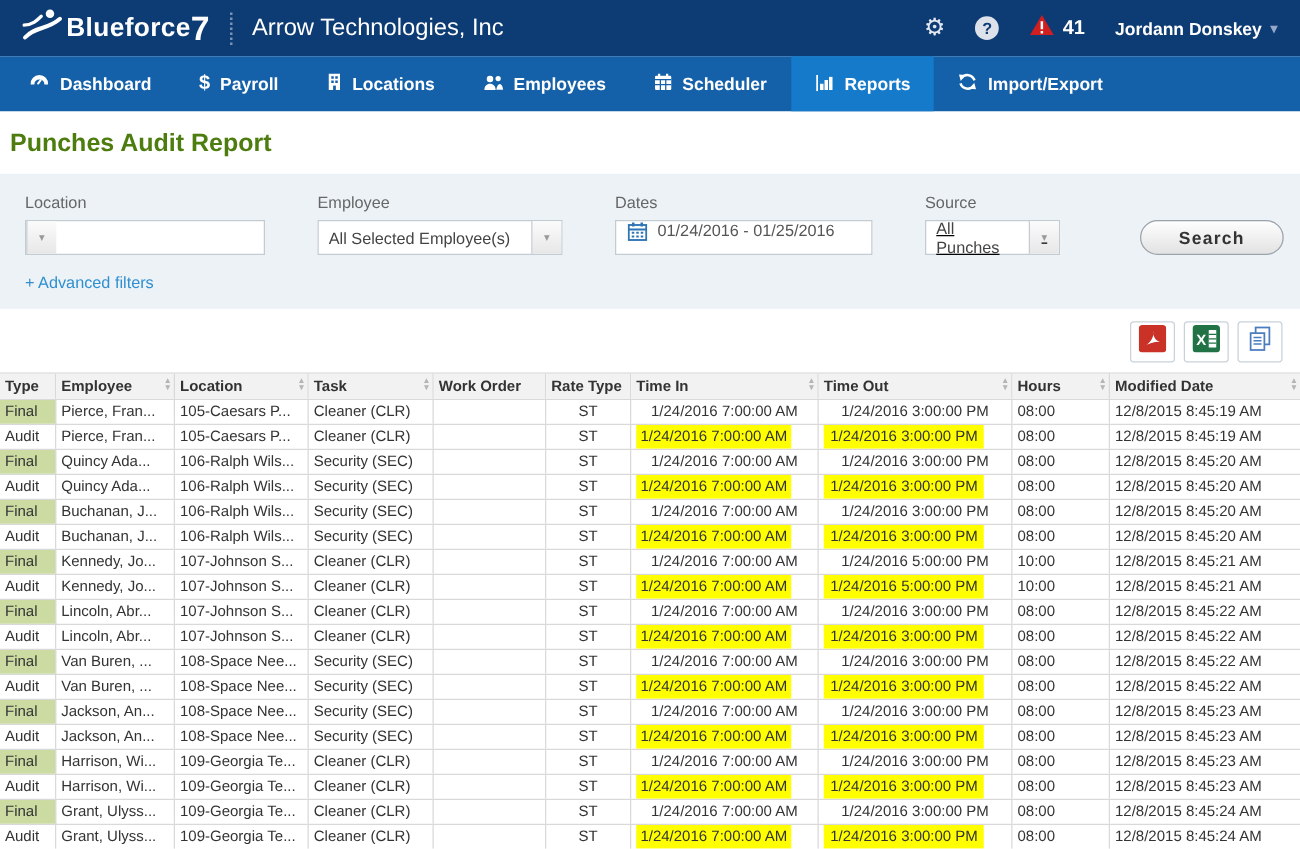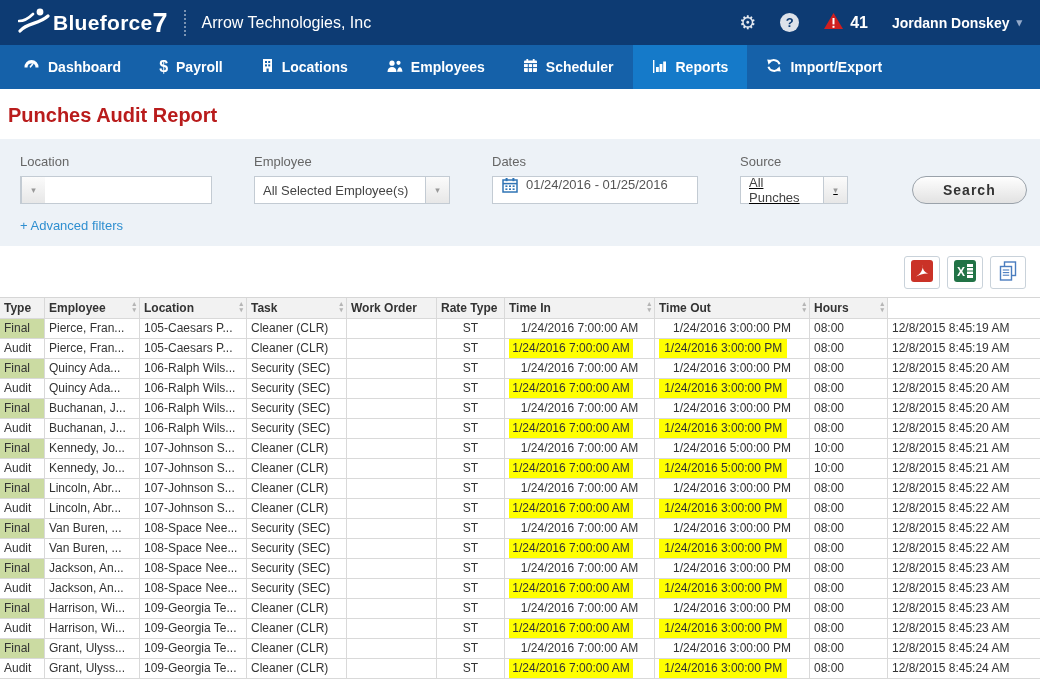--- a/index.html
+++ b/index.html
@@ -7,41 +7,41 @@
               font-family:"Liberation Sans", sans-serif; }
 
   
   .topbar { height:45px; background:#0d3b73; display:flex; align-items:center;
             padding:0 18px; color:#fff; }
   .brand { display:flex; align-items:center; cursor:pointer; }
   .brand svg { margin-right:3px; }
   .brand-text { font-size:21px; font-weight:bold; letter-spacing:.3px; }
   .brand-seven { font-size:27px; font-weight:bold; line-height:20px; }
   .top-divider { border-left:2px dotted rgba(255,255,255,.45); height:26px; margin:0 16px; }
-  .company { font-size:16px; }
+  .company { font-size:19px; }
   .topbar-right { margin-left:auto; display:flex; align-items:center; gap:24px; }
   .gear { font-size:19px; color:#e4e9f0; cursor:pointer; line-height:1; }
   .help { width:19px; height:19px; border-radius:50%; background:#dde2ea; color:#0d3b73;
           font-weight:bold; font-size:13px; display:flex; align-items:center;
           justify-content:center; cursor:pointer; }
   .alert { display:flex; align-items:center; gap:6px; cursor:pointer; }
   .alert-count { font-size:16px; font-weight:bold; }
   .user { display:flex; align-items:center; gap:7px; font-weight:bold; font-size:14px; cursor:pointer; }
   .caret { color:#93a9c9; font-size:11px; }
 
   
   .navbar { height:44px; background:#1561a9; display:flex; align-items:stretch; padding:0 4px; }
   .nav-item { display:flex; align-items:center; gap:8px; padding:0 19px; color:#fff;
               font-size:14px; font-weight:bold; cursor:pointer; white-space:nowrap; }
   .nav-item.active { background:#157ac9; }
   .nav-item svg { flex:0 0 auto; }
   .dollar { font-size:16px; font-weight:bold; }
 
   
-  .page-title { color:#b91c1c; font-size:20px; font-weight:bold; margin:15px 0 12px 8px; }
+  .page-title { color:#4d7c0f; font-size:20px; font-weight:bold; margin:15px 0 12px 8px; }
 
   .filter-panel { background:#edf2f7; padding:15px 20px 12px; }
   .filter-row { display:flex; column-gap:42px; align-items:flex-end; }
   .filter-group { display:flex; flex-direction:column; gap:7px; }
   .filter-label { color:#666; font-size:13px; }
   .select { background:#fff; border:1px solid #c3cbd3; height:28px; display:flex;
             align-items:stretch; cursor:pointer; }
   .select .val { flex:1; padding:0 8px; font-size:13px; color:#444; display:flex; align-items:center; }
   .select .arrow { width:24px; border-left:1px solid #c3cbd3;
                    background:linear-gradient(#fbfbfb,#e7e7e7); display:flex;
@@ -290,20 +290,21 @@
   <div class="row header" id="thead">
       <div class="cell c0"><span>Type</span></div>
       <div class="cell c1"><span>Employee</span><span class="sort">▴<br>▾</span></div>
       <div class="cell c2"><span>Location</span><span class="sort">▴<br>▾</span></div>
       <div class="cell c3"><span>Task</span><span class="sort">▴<br>▾</span></div>
       <div class="cell c4"><span>Work Order</span></div>
       <div class="cell c5"><span>Rate Type</span></div>
       <div class="cell c6"><span>Time In</span><span class="sort">▴<br>▾</span></div>
       <div class="cell c7"><span>Time Out</span><span class="sort">▴<br>▾</span></div>
       <div class="cell c8"><span>Hours</span><span class="sort">▴<br>▾</span></div>
+      <div class="cell c9"><span>Modified Date</span><span class="sort">▴<br>▾</span></div>
     </div>
   <div id="tbody">
       <div class="row">
         <div class="cell c0 final">Final</div>
         <div class="cell c1">Pierce, Fran...</div>
         <div class="cell c2">105-Caesars P...</div>
         <div class="cell c3">Cleaner (CLR)</div>
         <div class="cell c4"></div>
         <div class="cell c5 center">ST</div>
         <div class="cell c6 center">1/24/2016 7:00:00 AM</div>

